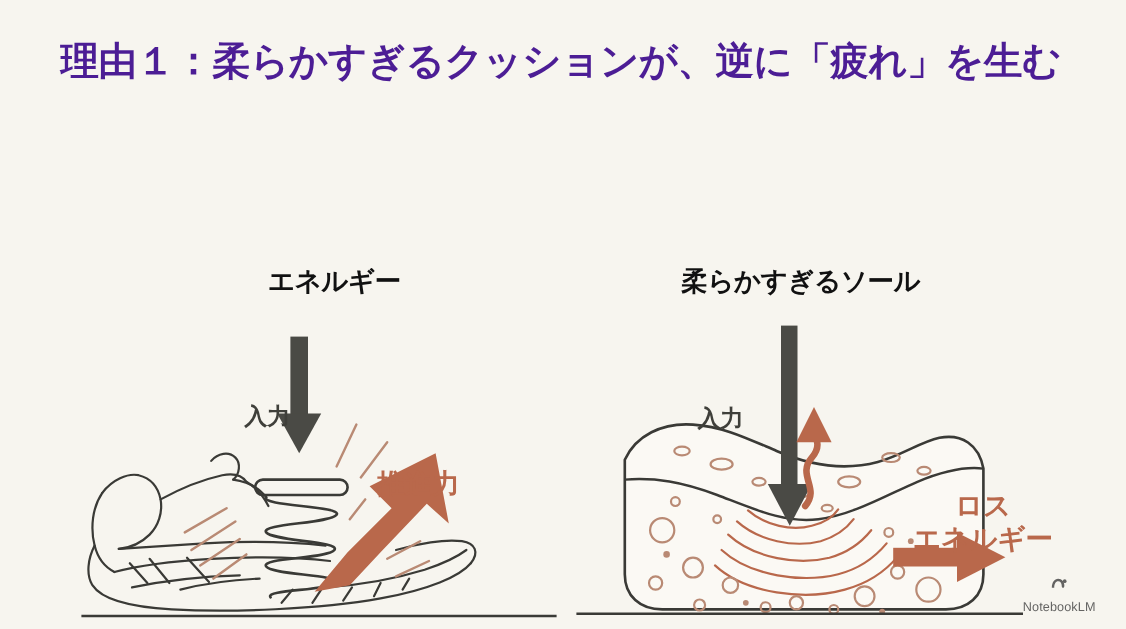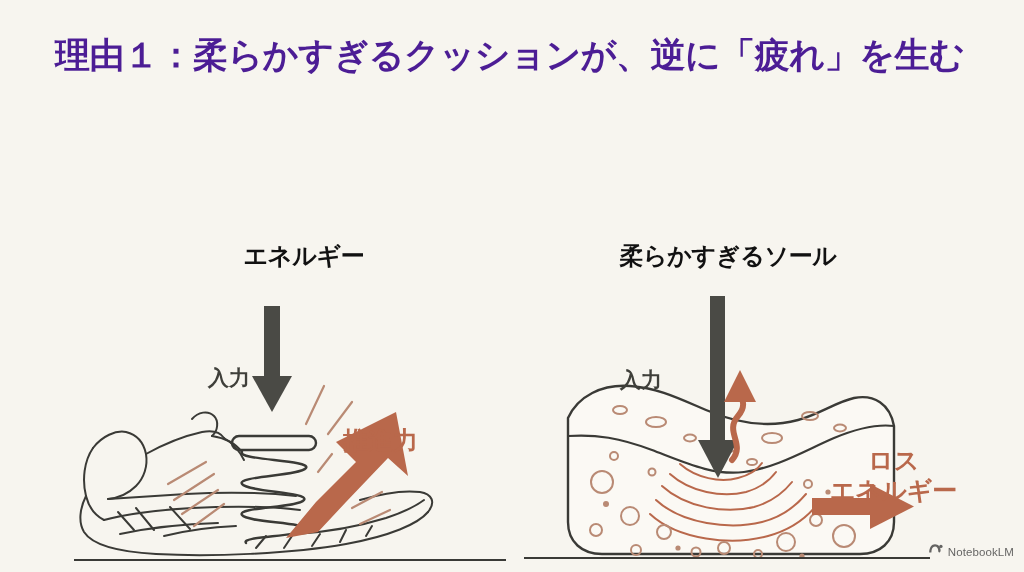--- a/index.html
+++ b/index.html
@@ -77,40 +77,42 @@
   
   .fig-label {
     position: absolute;
     font-weight: bold;
     white-space: nowrap;
     pointer-events: none;
   }
   .label-input {
     font-size: 21px;
     color: #3f3f3a;
+    margin-left: 14px;
   }
   .label-accent {
     font-size: 25px;
     color: #b9684b;
     line-height: 1.18;
   }
   .lbl-input-left  { left: 148px; top: 78px; }
   .lbl-prop        { left: 283px; top: 140px; text-align: right; }
   .lbl-input-right { left: 110px; top: 80px; }
   .lbl-loss        { left: 320px; top: 160px; text-align: center; }
 
   
   .watermark {
     position: absolute;
-    right: 10px;
+    right: 28px;
     bottom: 14px;
     display: flex;
-    align-items: flex-end;
+    align-items: center;
     gap: 5px;
     opacity: 0.72;
+    flex-direction: column;
   }
   .watermark-text {
     font-size: 11.5px;
     color: #2c2c2c;
     letter-spacing: 0.1px;
   }
   .wm-icon { display: block; }
 </style>
 </head>
 <body>

